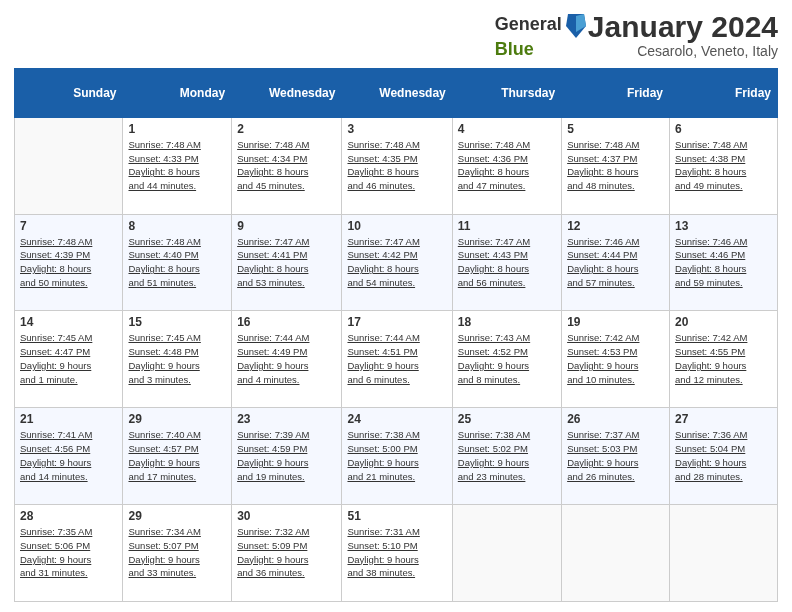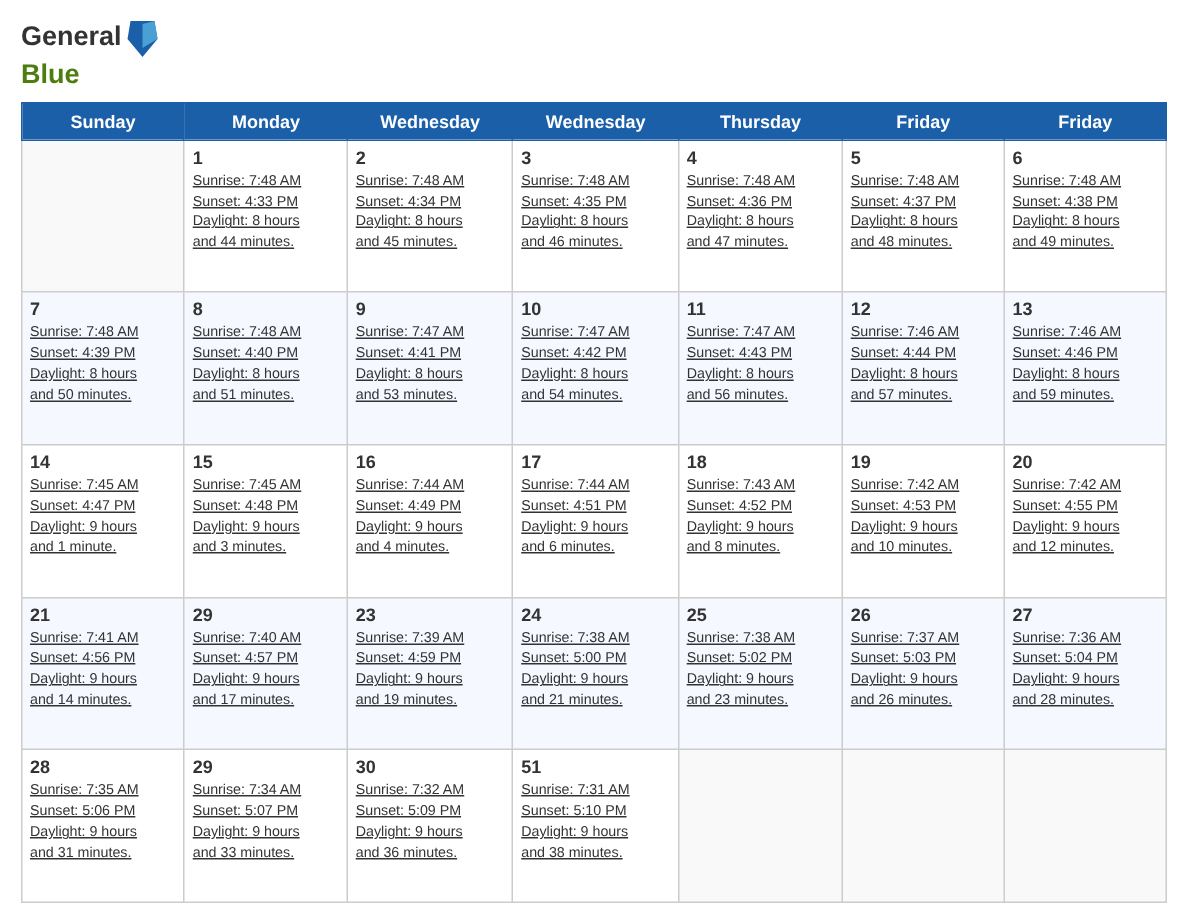--- a/index.html
+++ b/index.html
@@ -14,23 +14,22 @@
     .page {
       width: 792px;
       height: 612px;
       padding: 10px 14px 10px 14px;
       display: flex;
       flex-direction: column;
     }
     .header {
       display: flex;
       align-items: flex-start;
-      justify-content: center;
+      justify-content: flex-end;
       margin-bottom: 8px;
-      flex-direction: column;
     }
     .logo-area {
       display: flex;
       align-items: center;
     }
     .logo-text {
       display: flex;
       flex-direction: column;
       line-height: 1.1;
     }
@@ -65,22 +64,22 @@
       color: #555;
     }
     .calendar-table {
       width: 100%;
       border-collapse: collapse;
       flex: 1;
     }
     .calendar-table thead tr th {
       background-color: #1a5fa8;
       color: #fff;
-      text-align: center;
-      padding: 5px 6px;
+      text-align: right;
+      padding: 17px 6px;
       font-size: 12px;
       font-weight: bold;
       border: 1px solid #1a5fa8;
     }
     .calendar-table tbody tr td {
       border: 1px solid #ccc;
       vertical-align: top;
       padding: 4px 5px;
       width: 113px;
       min-height: 80px;
@@ -117,20 +116,24 @@
             <span class="logo-general">General</span>
             <svg class="logo-icon" viewBox="0 0 24 28" xmlns="http://www.w3.org/2000/svg">
               <polygon points="4,2 20,2 22,14 12,26 2,14" fill="#1a5fa8"></polygon>
               <polygon points="12,4 20,2 22,14 12,20" fill="#4a9fd4"></polygon>
             </svg>
           </span>
           <span class="logo-blue">Blue</span>
         </span>
       </div>
     </div>
+    <div class="title-area">
+      <div class="month-year">January 2024</div>
+      <div class="location">Cesarolo, Veneto, Italy</div>
+    </div>
   </div>
 
   <table class="calendar-table">
     <thead>
       <tr id="weekday-header">
       <th>Sunday</th>
           <th>Monday</th>
           <th>Wednesday</th>
           <th>Wednesday</th>
           <th>Thursday</th>

